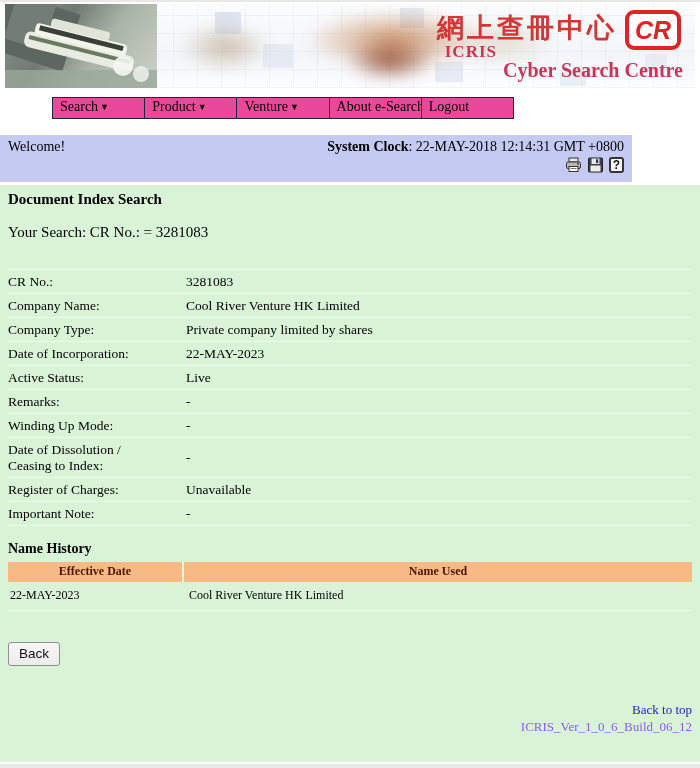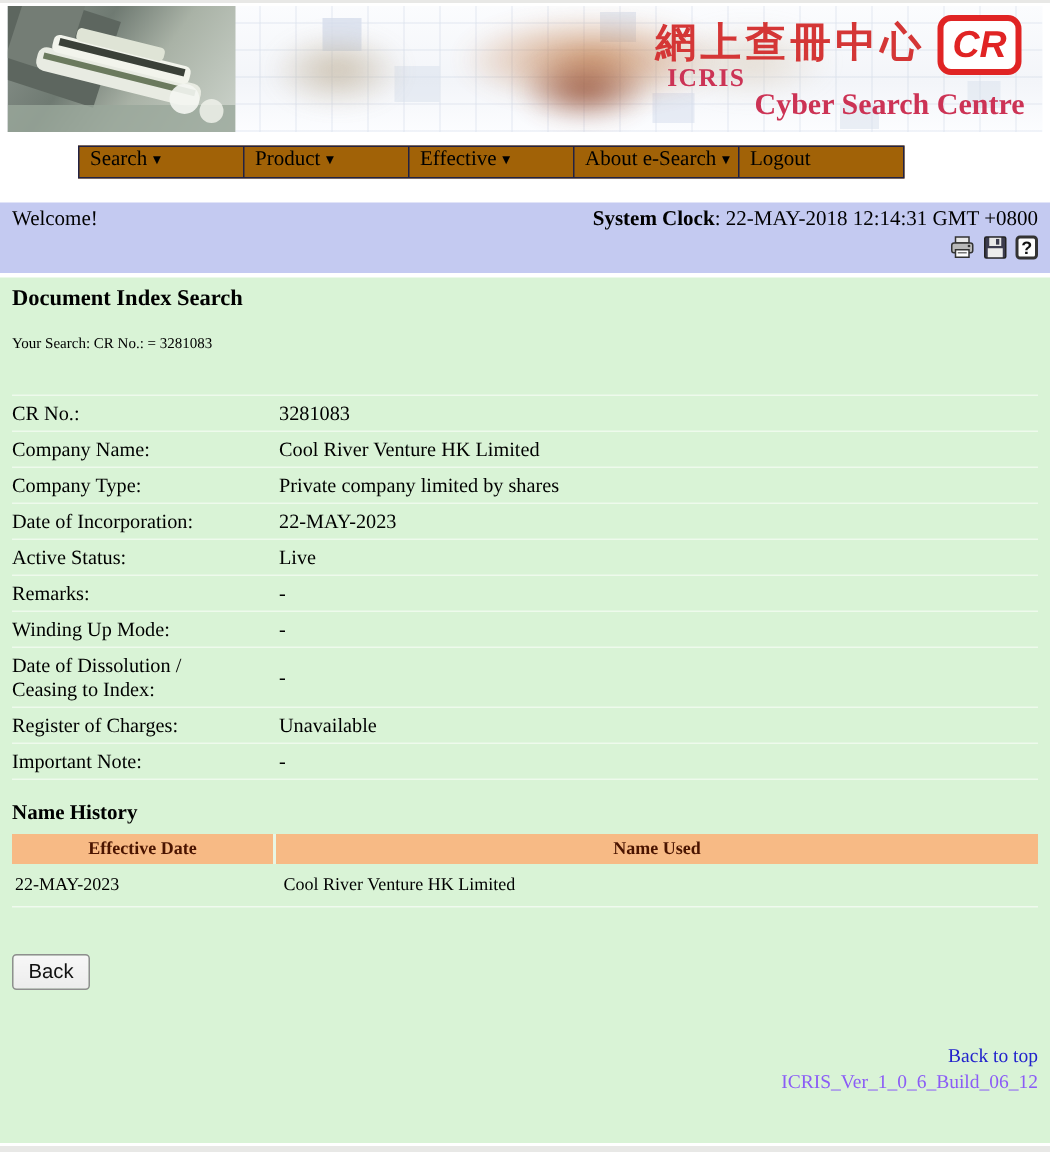--- a/index.html
+++ b/index.html
@@ -44,51 +44,51 @@
   .cr-badge {
     position:absolute; top:6px; right:14px; width:56px; height:40px;
     background:#ffffff; border:4px solid #e02424; border-radius:9px;
     display:flex; align-items:center; justify-content:center;
     font-size:25px; font-weight:bold; font-style:italic; color:#e02424;
     font-family:"Liberation Sans", sans-serif;
   }
 
   
   .menu-bar {
-    position:absolute; left:52px; top:95px; width:551px; height:22px;
-    display:flex; background:#a16207; border:1px solid #222244;
+    position:absolute; left:52px; top:95px; width:462px; height:22px;
+    display:flex; background:#ec4899; border:1px solid #222244;
   }
   .menu-item {
     flex:1; font-size:14px; padding:1px 4px 2px 7px; cursor:pointer;
     border-left:1px solid #222244; white-space:nowrap; overflow:hidden;
   }
   .menu-item:first-child { border-left:none; }
   .menu-item .arr { font-size:9px; margin-left:2px; vertical-align:1px; }
 
   
   .status-bar {
-    position:absolute; left:0; top:133px; width:700px; height:47px;
+    position:absolute; left:0; top:133px; width:632px; height:47px;
     background:#c4caf1; padding:4px 8px 2px;
   }
   .status-row1 { display:flex; justify-content:space-between; font-size:14px; }
   .status-row2 { display:flex; justify-content:flex-end; gap:5px; margin-top:2px; }
   .tool-icon { width:17px; height:16px; cursor:pointer; }
   .help-icon {
     width:15px; height:16px; border:2px solid #333; border-radius:3px; background:#fdfdfd;
     font-family:"Liberation Sans", sans-serif; font-weight:bold; font-size:12px;
     display:flex; align-items:center; justify-content:center; color:#111; cursor:pointer;
   }
 
   
   .content {
     position:absolute; left:0; top:183px; width:700px; height:577px;
     background:#d9f3d6; padding:6px 8px 8px;
   }
   .doc-title { font-size:15px; font-weight:bold; }
-  .your-search { margin-top:16px; font-size:10px; }
+  .your-search { margin-top:16px; font-size:15px; }
 
   .fields { margin-top:17px; }
   .frow {
     display:flex; font-size:13.5px; padding:4px 0 3px;
     border-bottom:1px solid rgba(255,255,255,.55);
   }
   .frow:first-child { border-top:1px solid rgba(255,255,255,.55);margin-top:28px; }
   .flabel { width:178px; }
   .flabel .l2 { display:block; }
   .flabel .l2:empty { display:none; }
@@ -156,21 +156,21 @@
 
   <div class="logo-zh">網上查冊中心</div>
   <div class="logo-icris">ICRIS</div>
   <div class="logo-sub">Cyber Search Centre</div>
   <div class="cr-badge">CR</div>
 </div>
 
 <div class="menu-bar">
   <div class="menu-item"><span>Search</span><span class="arr">▼</span></div>
   <div class="menu-item"><span>Product</span><span class="arr">▼</span></div>
-  <div class="menu-item"><span>Effective</span><span class="arr">▼</span></div>
+  <div class="menu-item"><span>Venture</span><span class="arr">▼</span></div>
   <div class="menu-item"><span>About e-Search</span><span class="arr">▼</span></div>
   <div class="menu-item"><span>Logout</span></div>
 </div>
 
 <div class="status-bar">
   <div class="status-row1">
     <span>Welcome!</span>
     <span><b>System Clock</b><span>: 22-MAY-2018 12:14:31 GMT +0800</span></span>
   </div>
   <div class="status-row2">

